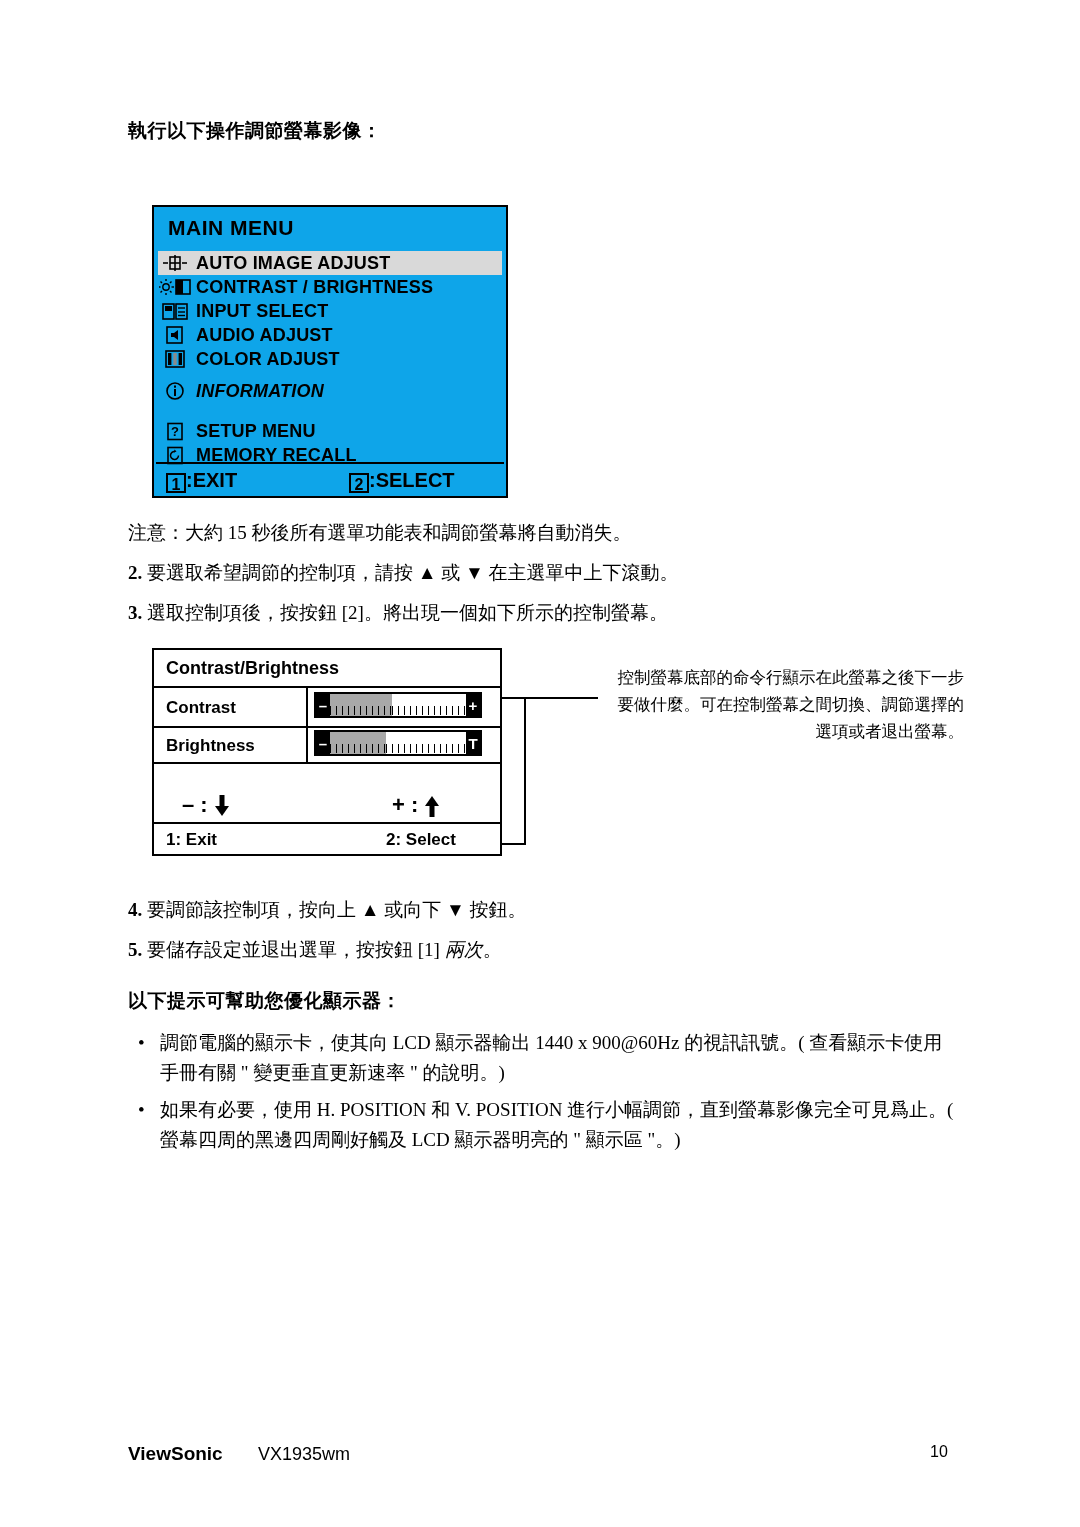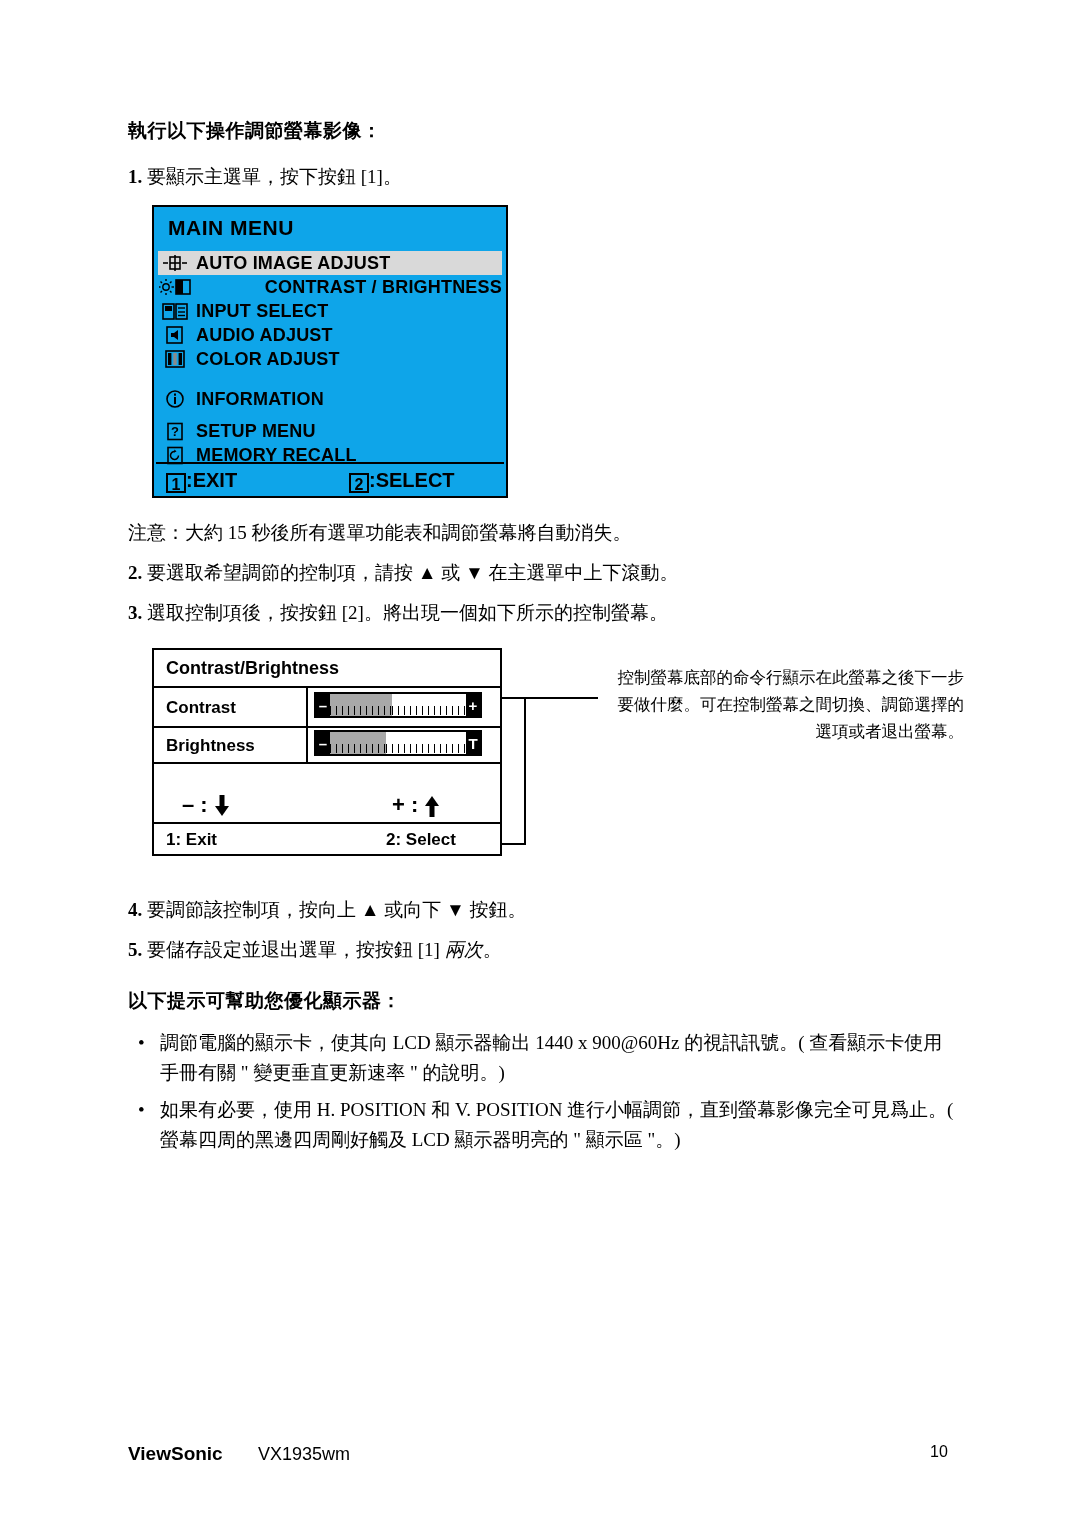--- a/index.html
+++ b/index.html
@@ -276,42 +276,38 @@
     font-size: 16px;
   }
 </style>
 </head>
 <body>
 
 <div class="page">
 
   <div class="h-bold" style="left:128px; top:118px;">執行以下操作調節螢幕影像：</div>
 
-  <div class="para" style="left:128px; top:162px;">
-    <span class="num">1.</span>
-    <span>要顯示主選單，按下按鈕 [1]。</span>
-  </div>
 
   <div class="osd-main">
     <div class="osd-title">MAIN MENU</div>
 
     <div class="osd-row sel" style="top:44px;">
       <span class="osd-ico">
         <svg width="26" height="16" viewBox="0 0 26 16">
           <line x1="1" y1="8" x2="6" y2="8" stroke="#000" stroke-width="1.6"></line>
           <line x1="20" y1="8" x2="25" y2="8" stroke="#000" stroke-width="1.6"></line>
           <rect x="8" y="2" width="10" height="12" fill="none" stroke="#000" stroke-width="1.6"></rect>
           <line x1="13" y1="0" x2="13" y2="16" stroke="#000" stroke-width="1.6"></line>
           <line x1="8" y1="8" x2="18" y2="8" stroke="#000" stroke-width="1.6"></line>
         </svg>
       </span>
       <span>AUTO IMAGE ADJUST</span>
     </div>
 
-    <div class="osd-row" style="top:68px;justify-content:space-between;">
+    <div class="osd-row" style="top:68px;">
       <span class="osd-ico">
         <svg width="32" height="18" viewBox="0 0 32 18">
           <g stroke="#000" stroke-width="1.4">
             <circle cx="7" cy="9" r="3.2" fill="none"></circle>
             <line x1="7" y1="1" x2="7" y2="3"></line>
               <line x1="7" y1="15" x2="7" y2="17"></line>
             <line x1="-1" y1="9" x2="1.5" y2="9"></line>
               <line x1="12.5" y1="9" x2="15" y2="9"></line>
             <line x1="1.5" y1="3.5" x2="3" y2="5"></line>
               <line x1="11" y1="13" x2="12.5" y2="14.5"></line>
@@ -354,21 +350,21 @@
     <div class="osd-row" style="top:116px;">
       <span class="osd-ico">
         <svg width="20" height="18" viewBox="0 0 20 18">
           <rect x="2" y="1" width="15" height="16" fill="none" stroke="#000" stroke-width="1.6"></rect>
           <path d="M6 7 L9 7 L13 4 L13 14 L9 11 L6 11 Z" fill="#000"></path>
         </svg>
       </span>
       <span>AUDIO ADJUST</span>
     </div>
 
-    <div class="osd-row" style="top:180px;">
+    <div class="osd-row" style="top:172px;font-style:italic;">
       <span class="osd-ico">
         <svg width="20" height="20" viewBox="0 0 20 20">
           <circle cx="10" cy="10" r="8" fill="none" stroke="#000" stroke-width="1.6"></circle>
           <rect x="9" y="8" width="2" height="7" fill="#000"></rect>
           <rect x="9" y="4.5" width="2" height="2.2" fill="#000"></rect>
         </svg>
       </span>
       <span>INFORMATION</span>
     </div>
 

